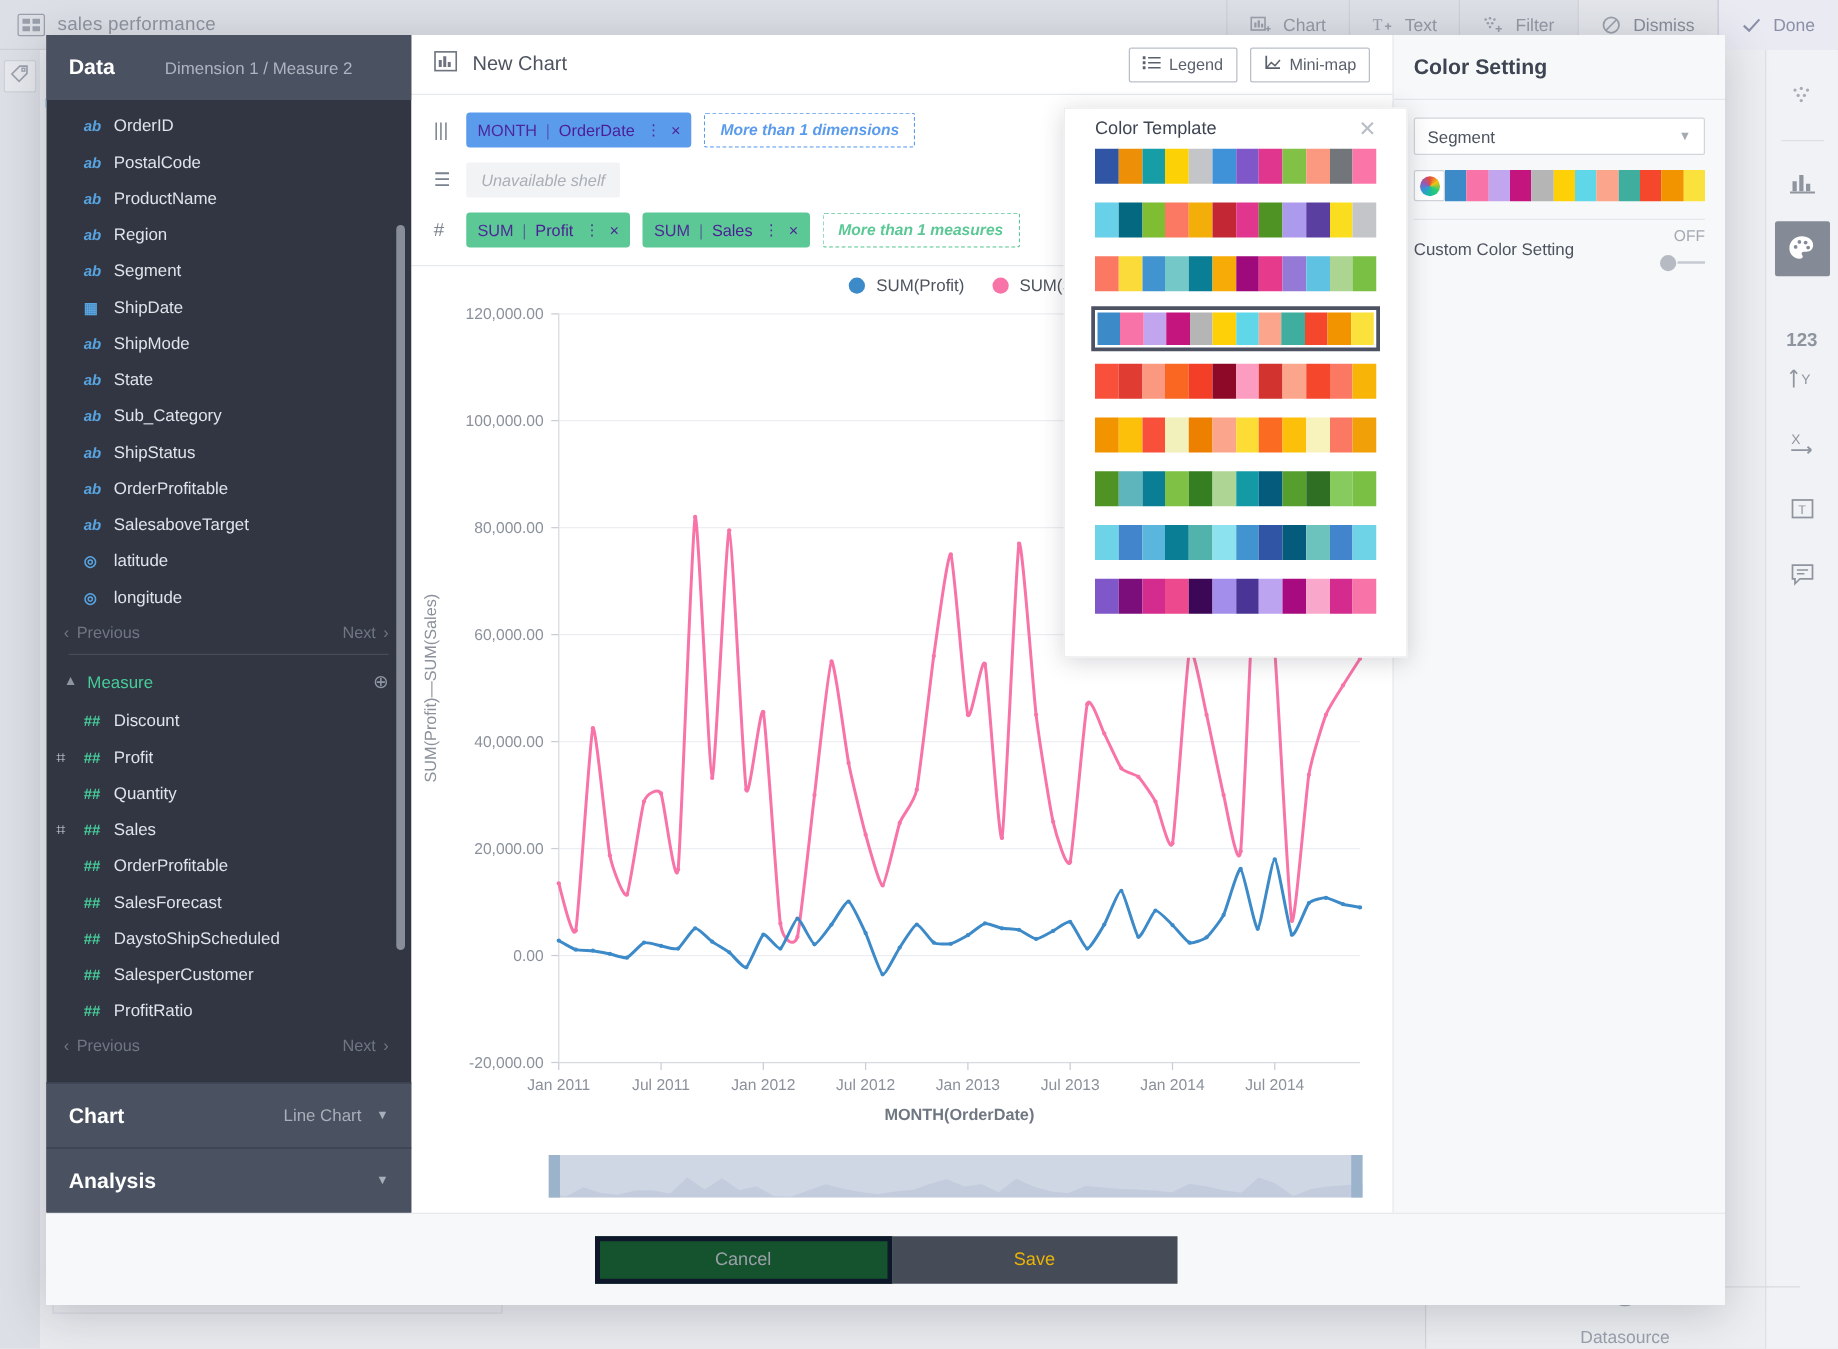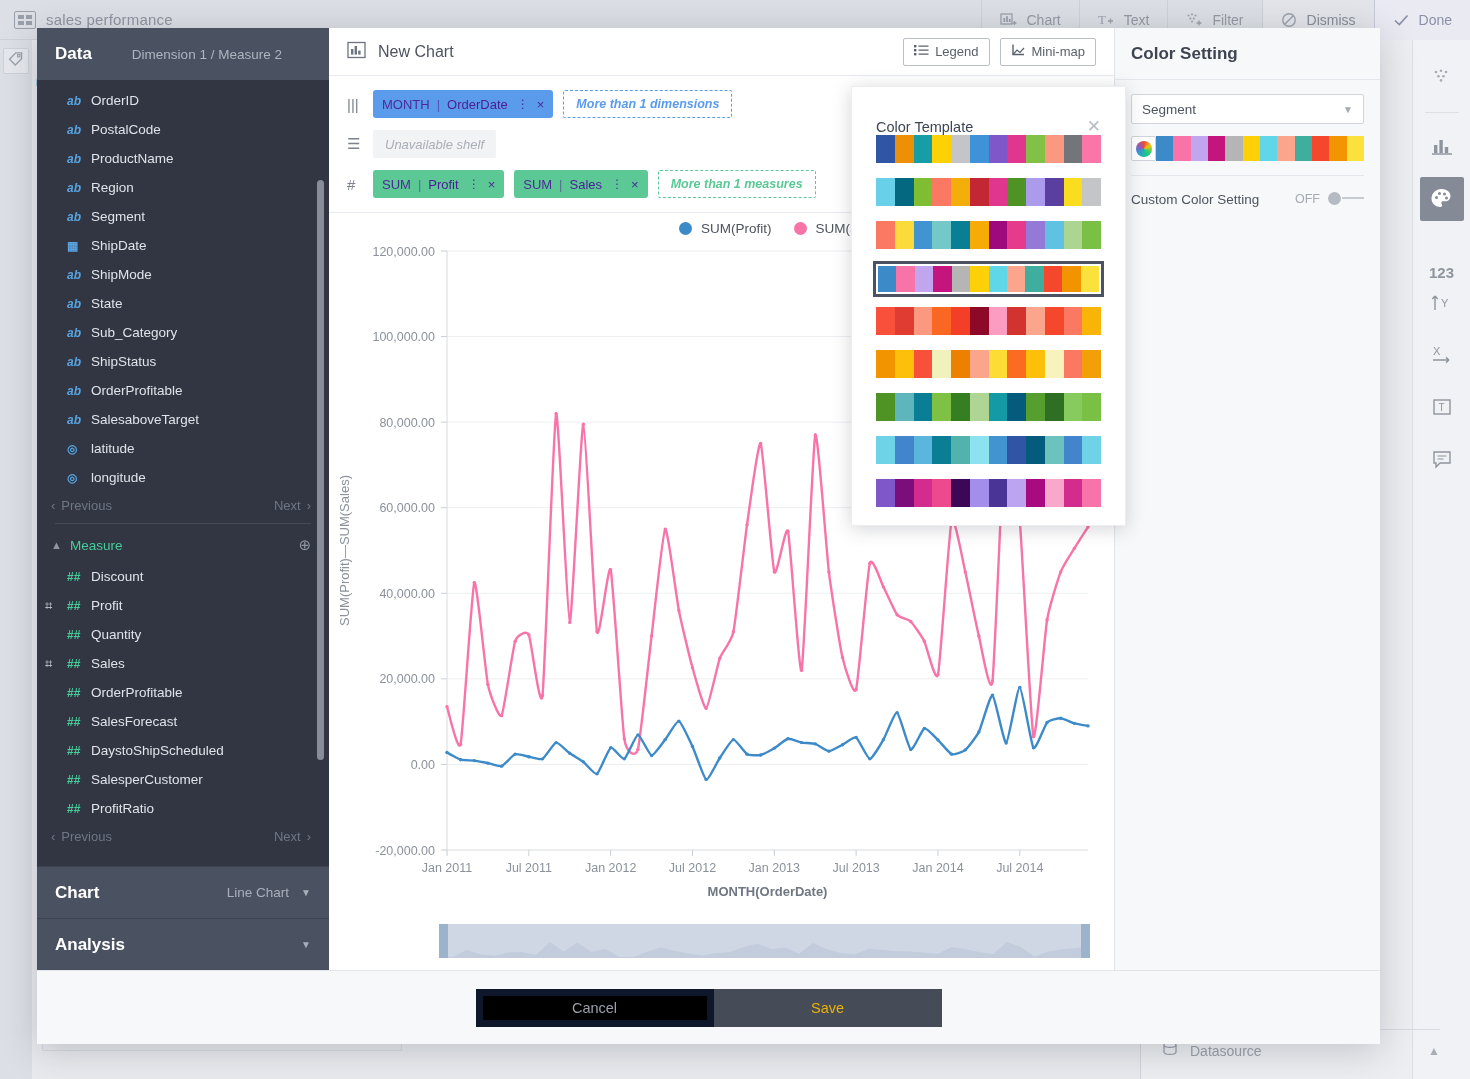--- a/index.html
+++ b/index.html
@@ -53,20 +53,21 @@
   #bg-card-accent { position:absolute; left:36px; top:79px; width:80px; height:7px; background:#a7cfe6; }
 
   #bg-right-panel {
     position:absolute; right:0; top:40px; width:330px; bottom:0;
     background:#eceef1; border-left:1px solid #d3d6dc;
   }
   #bg-datasource {
     position:absolute; right:30px; bottom:8px; left:1160px; height:42px;
     display:flex; align-items:center; gap:10px; color:#9aa0ab; font-size:14px;
     border-top:1px solid #d7dae0;
+    flex-direction:column;
   }
   #bg-datasource .chev { margin-left:auto; color:#a8aeb8; font-size:12px; }
 
   
   #bg-icon-rail {
     position:absolute; right:0; top:40px; width:58px; bottom:0;
     background:#f1f2f5; border-left:1px solid #dcdfe4;
     display:flex; flex-direction:column; align-items:center; padding-top:16px; gap:0;
   }
   .rail-item {
@@ -196,21 +197,21 @@
     background:#cfd7e4;
   }
   #minimap .handle { position:absolute; top:0; width:9px; height:34px; background:#9cb3cc; }
   #minimap .handle.l { left:0; } #minimap .handle.r { right:0; }
 
   #modal-footer {
     height:74px; background:#f7f8f9; border-top:1px solid #e2e5e9;
     display:flex; align-items:center; justify-content:center; gap:0; flex-shrink:0;
   }
   #btn-cancel {
-    width:238px; height:38px; background:#000000; border:7px solid #0f172a;
+    width:238px; height:38px; background:#14532d; border:4px solid #0f172a;
     color:#9aa0a9; font-size:14.5px; display:flex; align-items:center; justify-content:center;
   }
   #btn-save {
     width:228px; height:38px; background:#454b57; color:#eab308; font-size:14.5px;
     display:flex; align-items:center; justify-content:center;text-align:right;
   }
 
   
   #color-setting {
     width:265px; flex-shrink:0; background:#f7f8f9; display:flex; flex-direction:column;
@@ -230,33 +231,33 @@
   }
   #cs-wheel .ring {
     width:16px; height:16px; border-radius:50%;
     background:conic-gradient(#e74c3c,#f1c40f,#2ecc71,#1abc9c,#3498db,#9b59b6,#e74c3c);
   }
   #cs-palette .sw { height:25px; flex:1; }
   #cs-rule { height:1px; background:#e4e7eb; margin:14px 0 0; }
   #cs-custom {
     display:flex; align-items:center; height:46px; font-size:13.5px; color:#4d545f;
   }
-  #cs-custom .toggle { margin-left:auto; display:flex; align-items:flex-start; gap:8px; }
+  #cs-custom .toggle { margin-left:auto; display:flex; align-items:flex-end; gap:8px;flex-direction:column; }
   #cs-custom .off-txt { color:#a4a9b2; font-size:12.5px; }
   .switch { width:36px; height:12px; position:relative; }
   .switch .track { position:absolute; right:0; top:5px; width:22px; height:2px; background:#c6cad1; }
   .switch .knob { position:absolute; left:0; top:0; width:13px; height:13px; border-radius:50%; background:#b6bbc3; }
 
   
   #ct-popup {
     position:absolute; left:814px; top:58px; width:275px; height:440px;
     background:#fff; box-shadow:0 3px 18px rgba(40,46,60,.2); border:1px solid #ededed;
     padding:0 24px; z-index:40;
   }
-  #ct-head { display:flex; align-items:flex-end; height:48px; }
+  #ct-head { display:flex; align-items:center; height:32px; }
   #ct-head .t { font-size:14.5px; color:#3e4552; }
   #ct-head .close { margin-left:auto; color:#b9bec6; font-size:17px; line-height:1; }
   .ct-row { height:28px; display:flex; margin-bottom:15px; }
   .ct-row .sw { flex:1; height:100%; }
   .ct-row.selected {
     outline:3px solid #4c5262; outline-offset:0; border:2px solid #fff; height:30px; margin-bottom:13px;
   }
   .ct-row.selected .sw { height:100%; }
 </style>
 </head>

